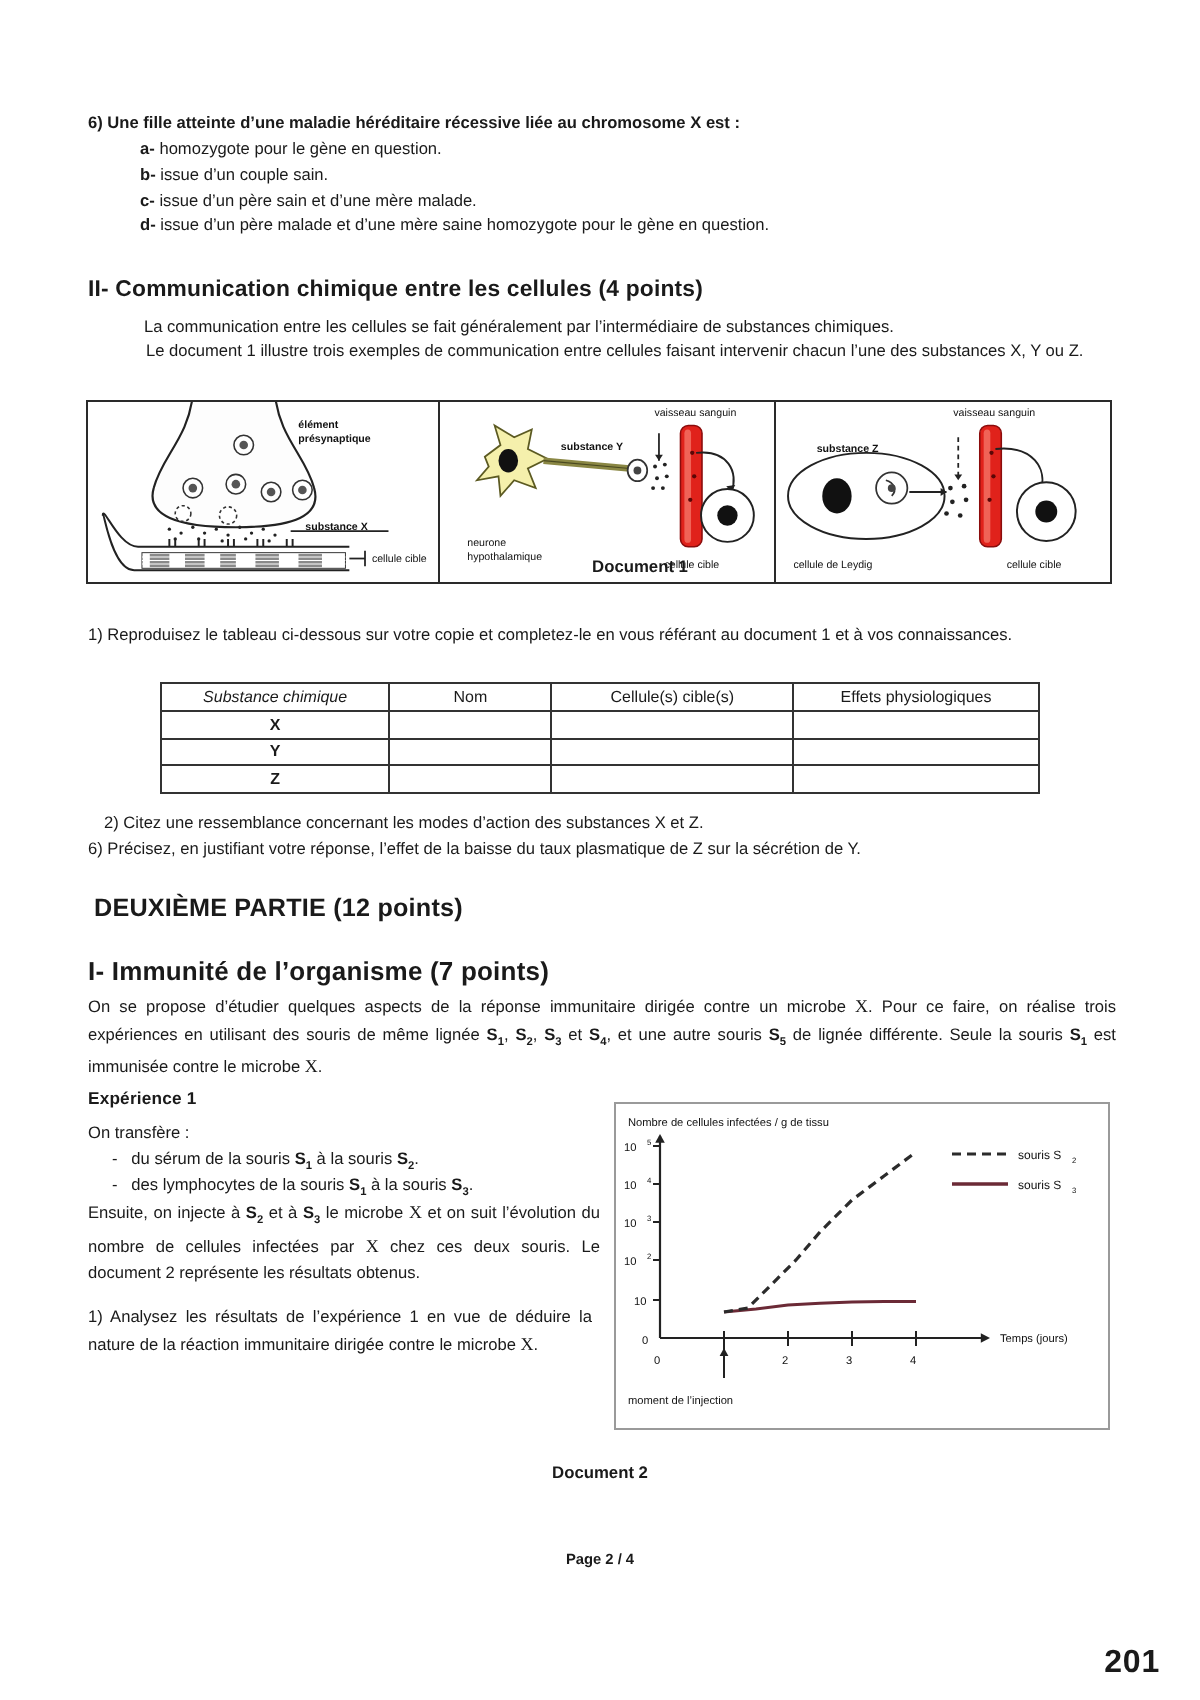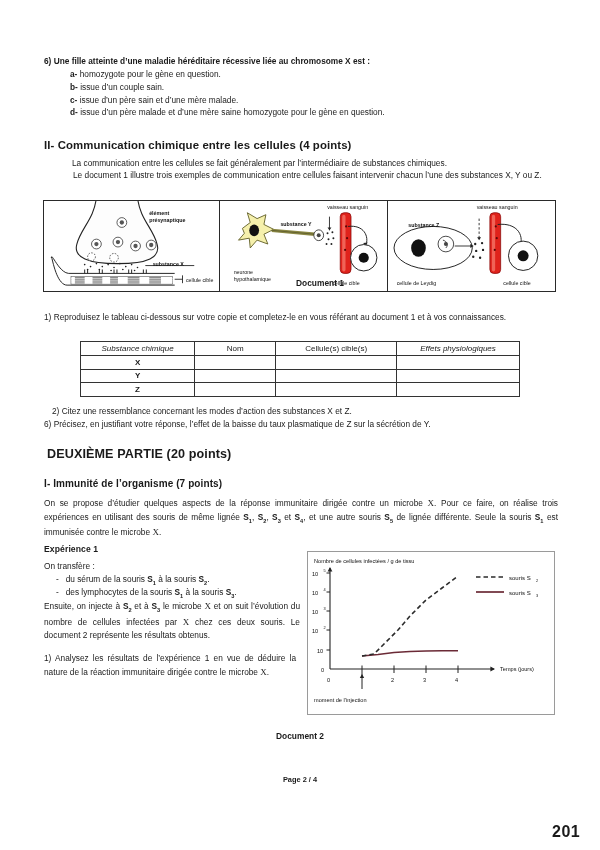--- a/index.html
+++ b/index.html
@@ -82,21 +82,21 @@
     padding: 0 3px;
     font-weight: normal;
     text-align: center;
     vertical-align: middle;
   }
   #subst-table th { height: 14px; }
   #subst-table td.rowlab { font-weight: bold; }
   .col0 { width: 26%; font-style: italic; }
   .col1 { width: 18.5%; }
   .col2 { width: 27.5%; }
-  .col3 { width: 28%; font-style: italic; }
+  .col3 { width: 28%; }
 
   
   #doc2-figure {
     position: absolute;
     left: 307px; top: 551px;
     width: 248px; height: 164px;
     background: #fff;
     border-left: 1px solid #9a9a9a;
     border-right: 1px solid #9a9a9a;
     border-top: 1px solid #9a9a9a;
@@ -343,22 +343,22 @@
         <td></td>
         <td></td>
         <td></td>
       </tr>
     </tbody>
   </table>
 
   <div class="para" style="left:52px; top:405px; width:515px;">2) Citez une ressemblance concernant les modes d’action des substances X et Z.</div>
   <div class="para" style="left:44px; top:418px; width:515px;">6) Précisez, en justifiant votre réponse, l’effet de la baisse du taux plasmatique de Z sur la sécrétion de Y.</div>
 
-  <div class="sec-title" style="left:47px; top:447px; font-size:12.6px;">DEUXIÈME PARTIE (20 points)</div>
-  <div class="sec-title" style="left:44px; top:478px; font-size:10px;">I- Immunité de l’organisme (7 points)</div>
+  <div class="sec-title" style="left:47px; top:447px; font-size:12.6px;">DEUXIÈME PARTIE (12 points)</div>
+  <div class="sec-title" style="left:44px; top:478px; font-size:13px;">I- Immunité de l’organisme (7 points)</div>
 
   <div class="para" style="left:44px; top:496px; width:514px;">On se propose d’étudier quelques aspects de la réponse immunitaire dirigée contre un microbe <span class="serifX">X</span>. Pour ce faire, on réalise trois expériences en utilisant des souris de même lignée <b>S<sub>1</sub></b>, <b>S<sub>2</sub></b>, <b>S<sub>3</sub></b> et <b>S<sub>4</sub></b>, et une autre souris <b>S<sub>5</sub></b> de lignée différente. Seule la souris <b>S<sub>1</sub></b> est immunisée contre le microbe <span class="serifX">X</span>.</div>
 
   <div class="sec-title" style="left:44px; top:544px; font-size:8.6px;">Expérience 1</div>
 
   <div class="para" style="left:44px; top:560px; width:250px;">On transfère :</div>
 
   <div class="para" style="left:56px; top:573px; width:245px;">-&nbsp;&nbsp; du sérum de la souris <b>S<sub>1</sub></b> à la souris <b>S<sub>2</sub></b>.</div>
   <div class="para" style="left:56px; top:586px; width:248px;">-&nbsp;&nbsp; des lymphocytes de la souris <b>S<sub>1</sub></b> à la souris <b>S<sub>3</sub></b>.</div>
 

